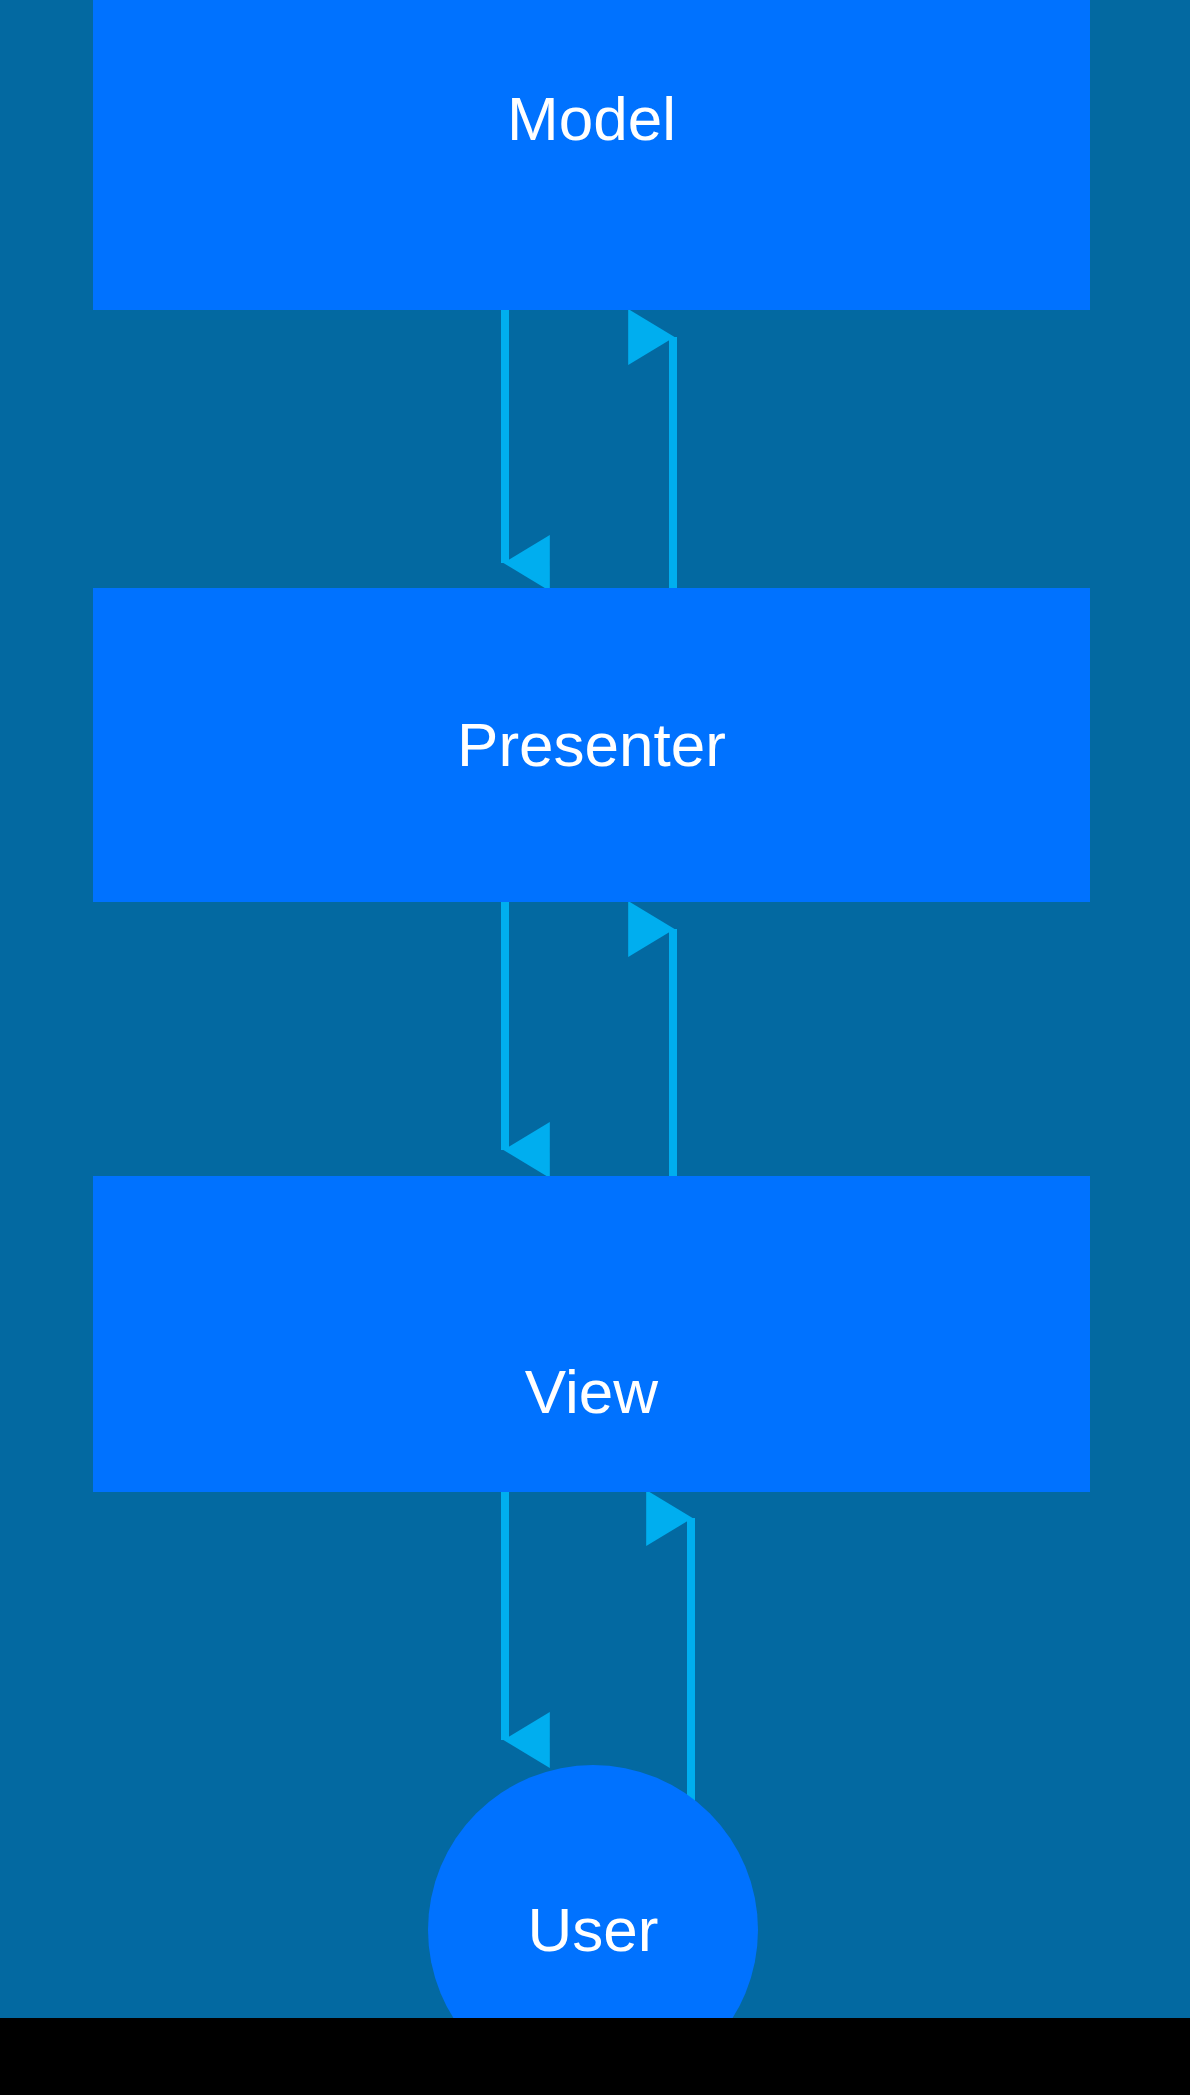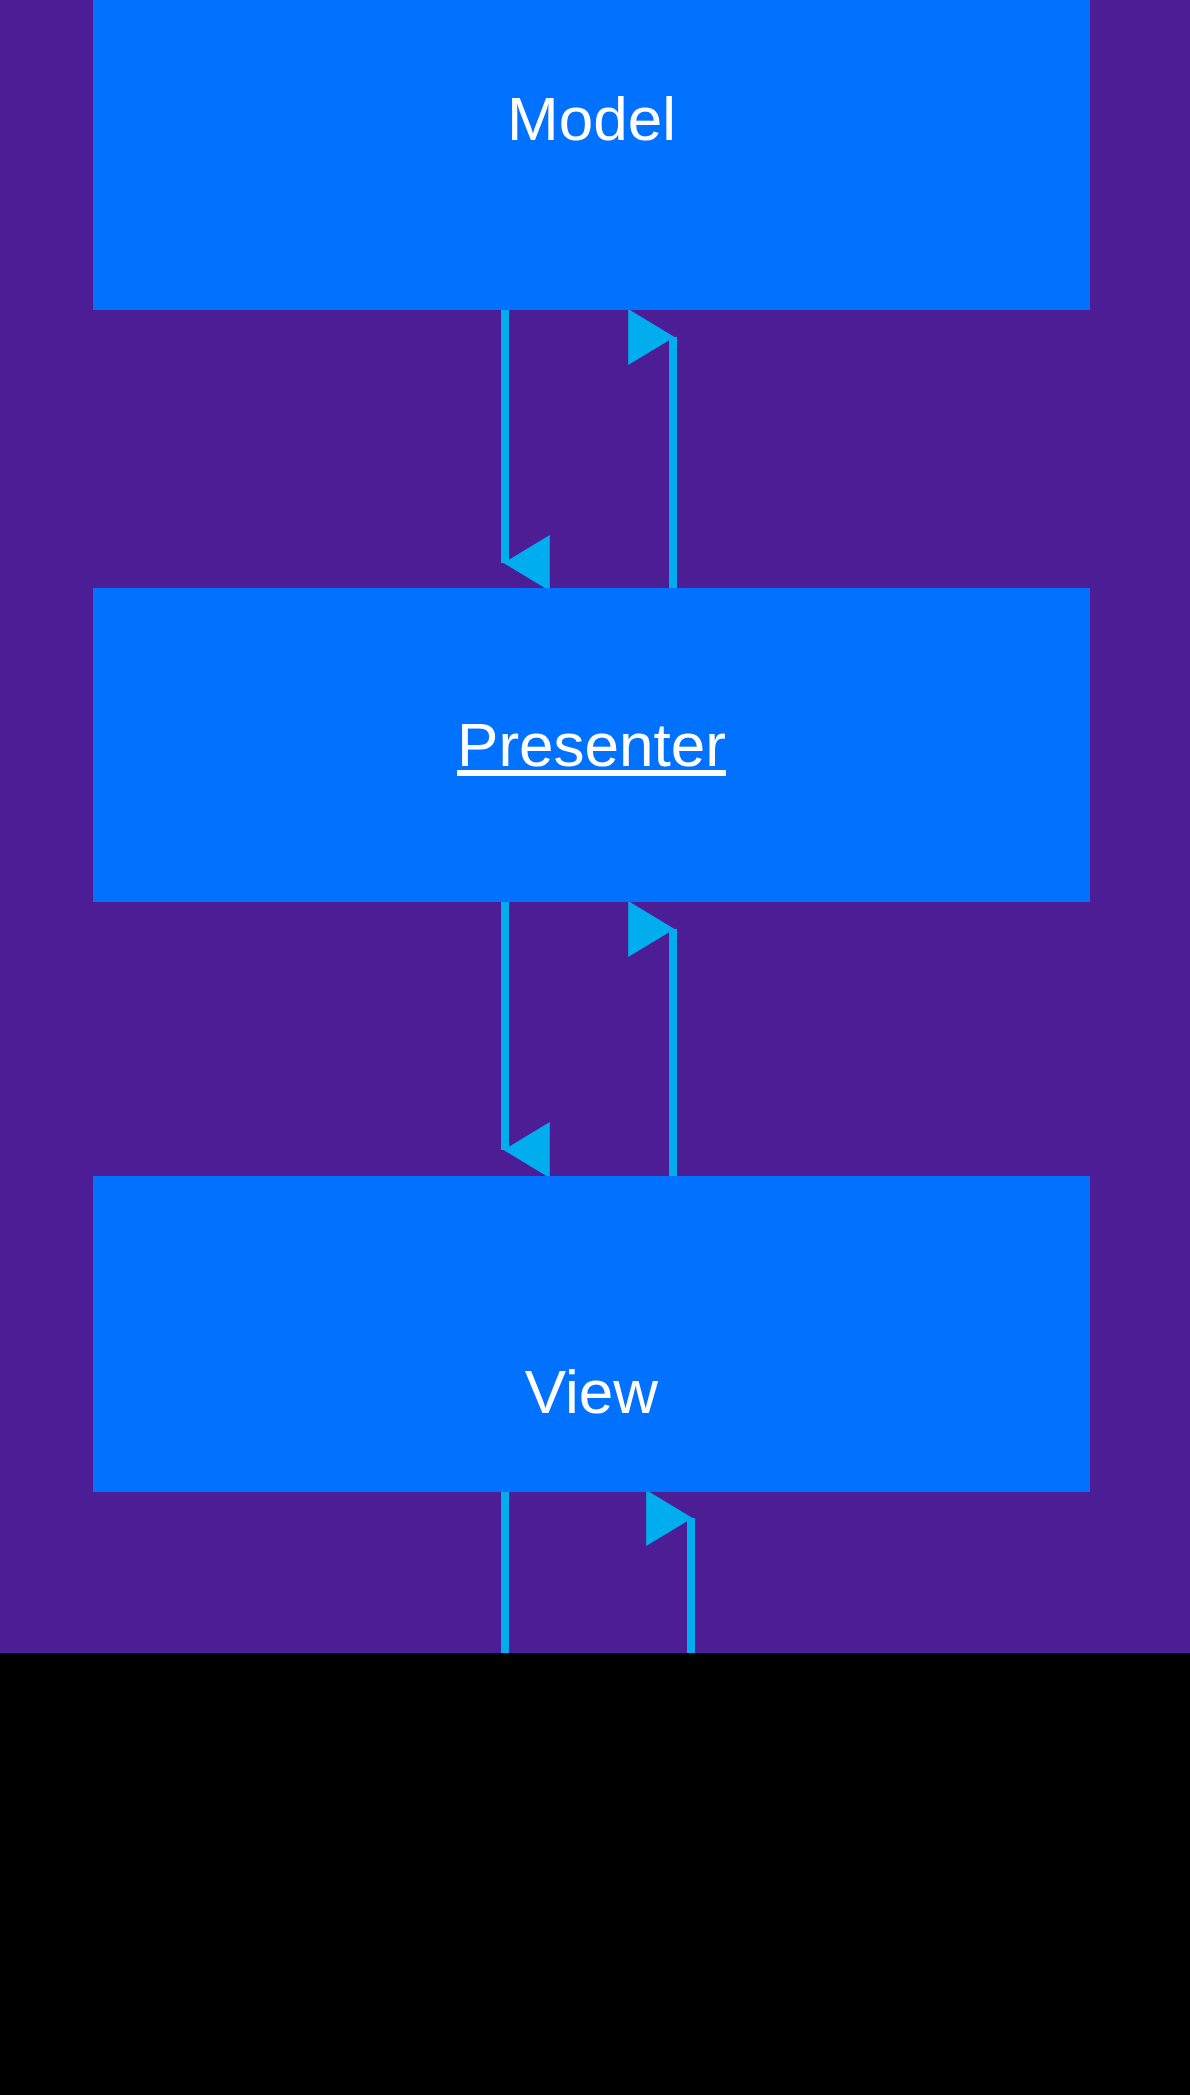--- a/index.html
+++ b/index.html
@@ -7,22 +7,22 @@
     margin: 0;
     padding: 0;
     background: #000000;
   }
   body {
     font-family: "Liberation Sans", "DejaVu Sans", sans-serif;
   }
   #canvas {
     position: relative;
     width: 1190px;
-    height: 1653px;
-    background: #4c1d95;
+    height: 2018px;
+    background: #0369a1;
     overflow: hidden;
   }
   #diagram-svg {
     position: absolute;
     top: 0;
     left: 0;
     width: 1190px;
     height: 2095px;
     display: block;
   }
@@ -65,21 +65,20 @@
     top: 588px;
     width: 997px;
     height: 314px;
   }
   #label-presenter {
     left: 93px;
     top: 706px;
     width: 997px;
     font-size: 62px;
     line-height: 78px;
-    text-decoration: underline;
   }
   
   #node-view {
     left: 93px;
     top: 1176px;
     width: 997px;
     height: 316px;
   }
   #label-view {
     left: 93px;
@@ -134,14 +133,15 @@
   <div class="node-box" id="node-model"></div>
   <div class="node-label" id="label-model">Model</div>
 
   <div class="node-box" id="node-presenter"></div>
   <div class="node-label" id="label-presenter">Presenter</div>
 
   <div class="node-box" id="node-view"></div>
   <div class="node-label" id="label-view">View</div>
 
   <div class="node-circle" id="node-user"></div>
+  <div class="node-label" id="label-user">User</div>
 
 </div>
 
 </body></html>

